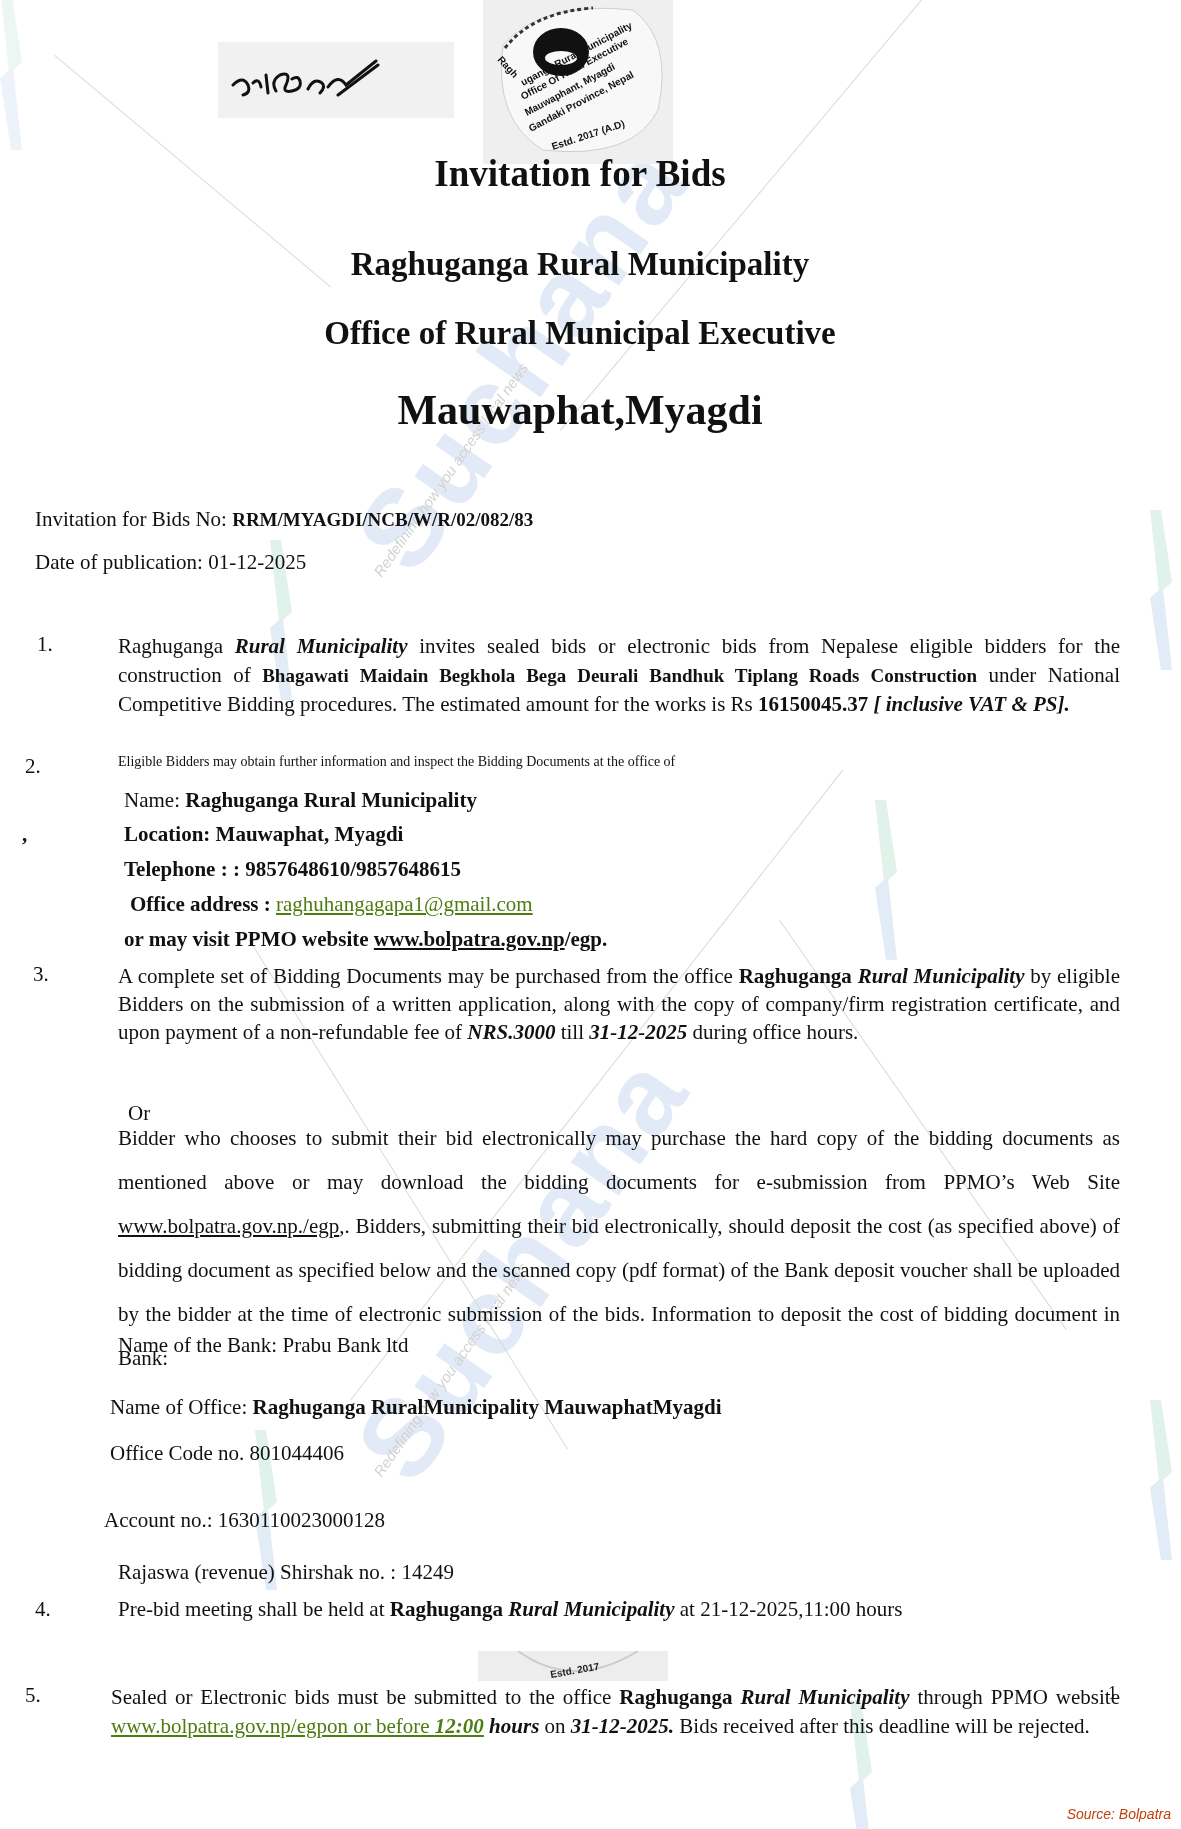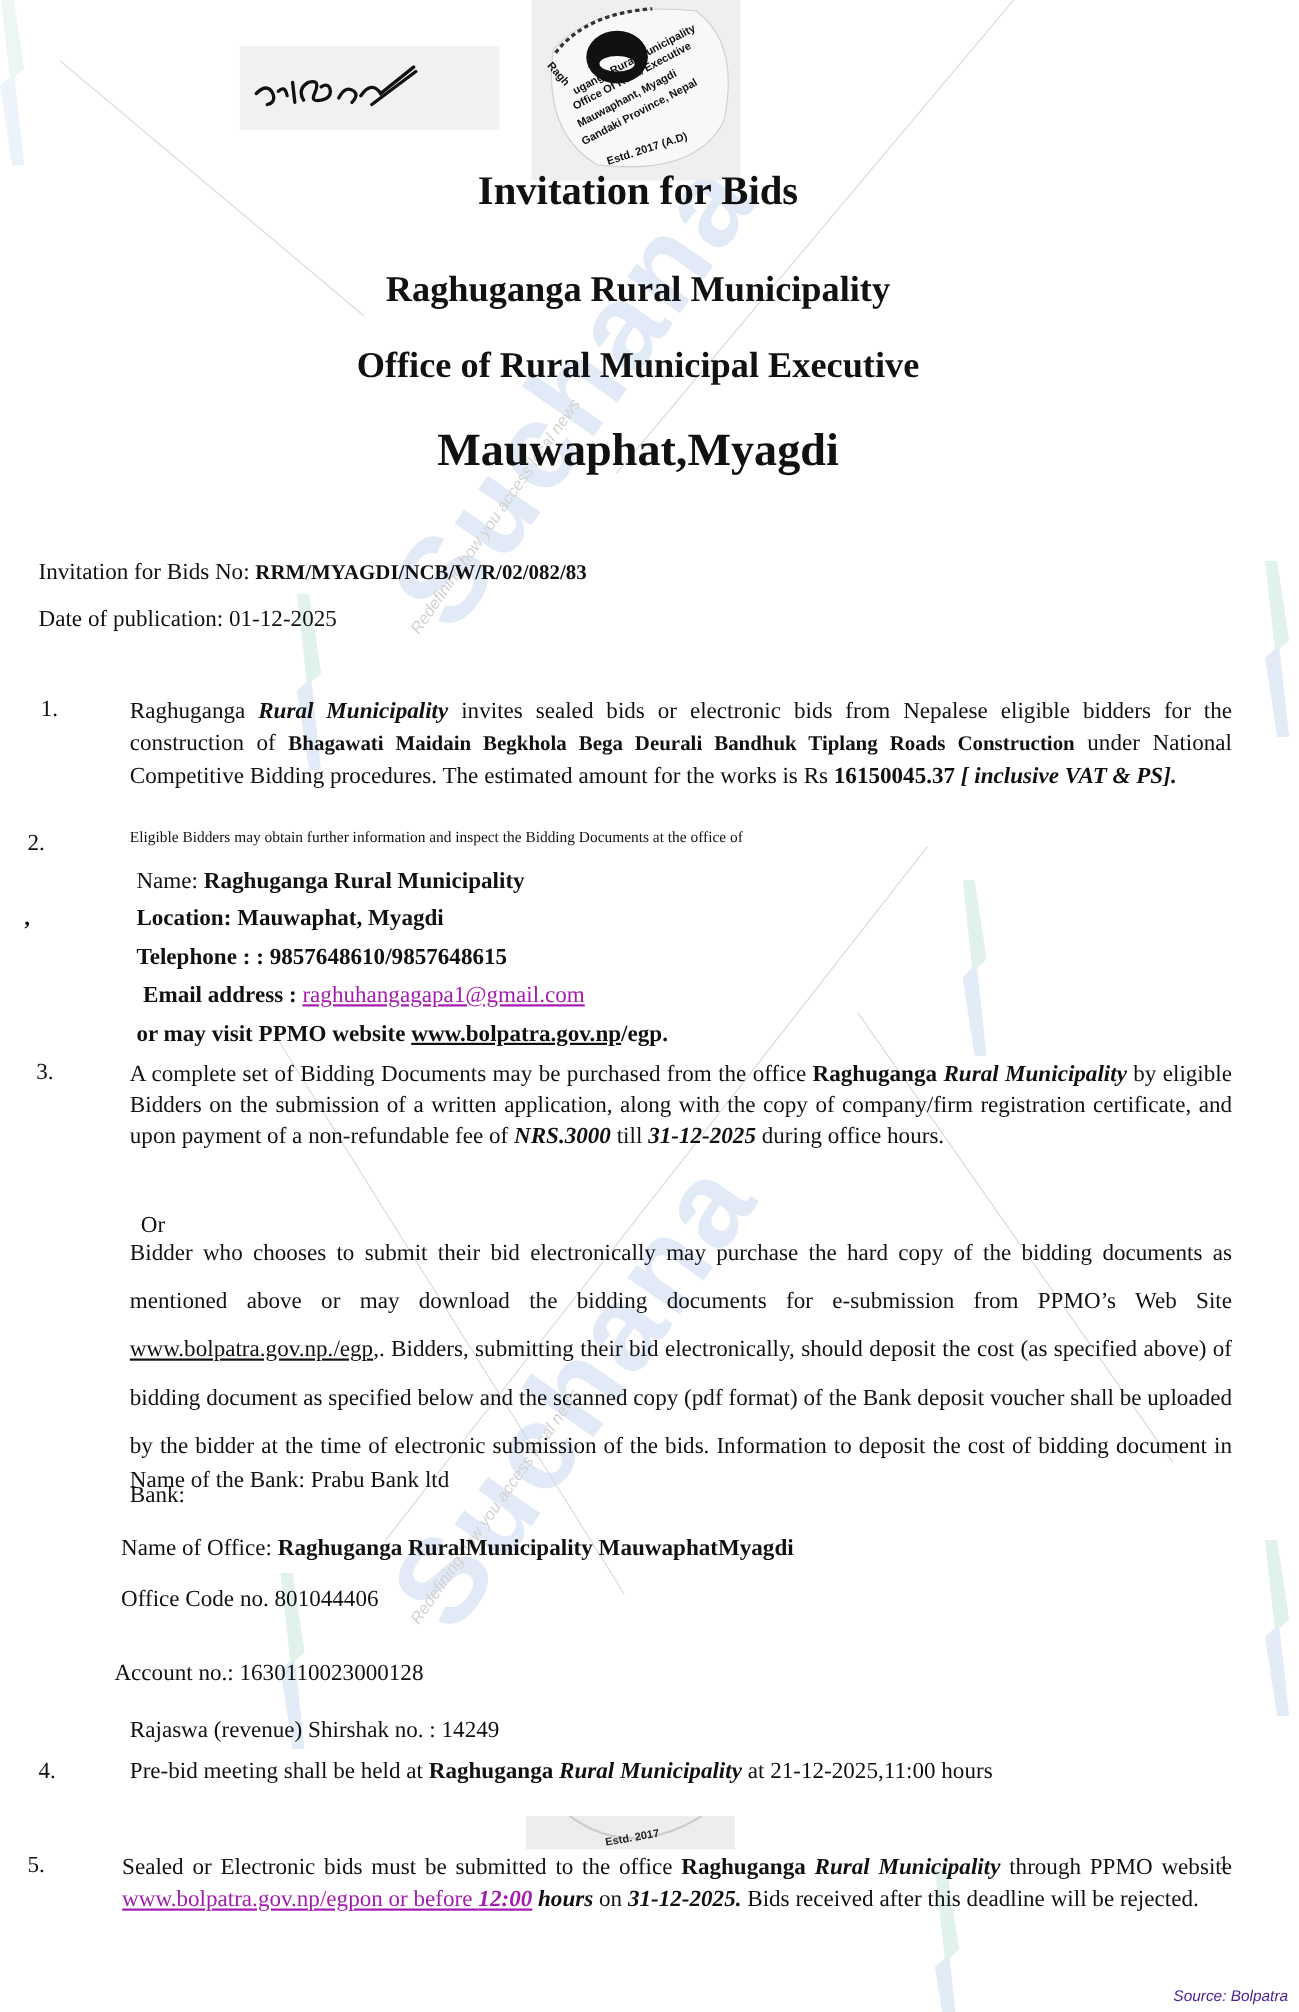--- a/index.html
+++ b/index.html
@@ -40,24 +40,24 @@
   .t4 { top: 386px; font-size: 42px; }
   .meta { left: 35px; font-size: 21px; }
   .meta b { font-weight: bold; }
   .num { position: absolute; font-size: 21px; }
   .para {
     position: absolute; left: 118px; width: 1002px; font-size: 21px; line-height: 29px;
     text-align: justify;
   }
   .line { position: absolute; font-size: 21px; white-space: nowrap; }
   a.link { color: #111; text-decoration: underline; }
-  a.link-grey { color: #a21caf; text-decoration: underline; }
+  a.link-grey { color: #4d7c0f; text-decoration: underline; }
   .source {
     right: 10px; top: 1806px; font-family: "Liberation Sans", sans-serif;
-    font-style: italic; font-size: 14px; color: #4c1d95;
+    font-style: italic; font-size: 14px; color: #c2410c;
   }
   .side-bar {
     position: absolute; width: 22px; height: 160px;
     background: linear-gradient(180deg, #d9efe5 0%, #d9efe5 50%, #dbe7f5 50%, #dbe7f5 100%);
     clip-path: polygon(50% 0, 100% 45%, 60% 50%, 100% 100%, 50% 100%, 0 55%, 40% 50%, 0 0);
     opacity: 0.8;
   }
 </style>
 </head>
 <body>
@@ -123,21 +123,21 @@
 
 <div class="num" style="left:25px;top:754px;">2.</div>
 <div class="line" style="left:118px;top:754px;font-size:14px;">Eligible Bidders may obtain further information and inspect the Bidding Documents at the office of</div>
 <div class="line" style="left:124px;top:788px;">
   <span>Name: </span><b>Raghuganga Rural Municipality</b>
 </div>
 <div class="line" style="left:22px;top:822px;font-weight:bold;">,</div>
 <div class="line" style="left:124px;top:822px;font-weight:bold;">Location: Mauwaphat, Myagdi</div>
 <div class="line" style="left:124px;top:857px;font-weight:bold;">Telephone : : 9857648610/9857648615</div>
 <div class="line" style="left:130px;top:892px;">
-  <b>Email address  : </b><a class="link-grey" href="#">raghuhangagapa1@gmail.com</a>
+  <b>Office address  : </b><a class="link-grey" href="#">raghuhangagapa1@gmail.com</a>
 </div>
 <div class="line" style="left:124px;top:927px;font-weight:bold;">
   <span>or may visit PPMO website </span><a class="link" href="#">www.bolpatra.gov.np</a><span>/egp.</span>
 </div>
 
 <div class="num" style="left:33px;top:962px;">3.</div>
 <div class="para" style="top:962px;line-height:28px;">
   <span>A complete set of Bidding Documents may be purchased from the office </span><b>Raghuganga </b><b><i>Rural Municipality</i></b><span>  by eligible Bidders on the submission of a written application, along with the copy of company/firm registration certificate, and upon payment of a non-refundable fee of </span><b><i>NRS.3000</i></b><span> till </span><b><i>31-12-2025</i></b><span> during office hours.</span>
 </div>
 <div class="line" style="left:128px;top:1085px;margin-top:16px;">Or</div>

